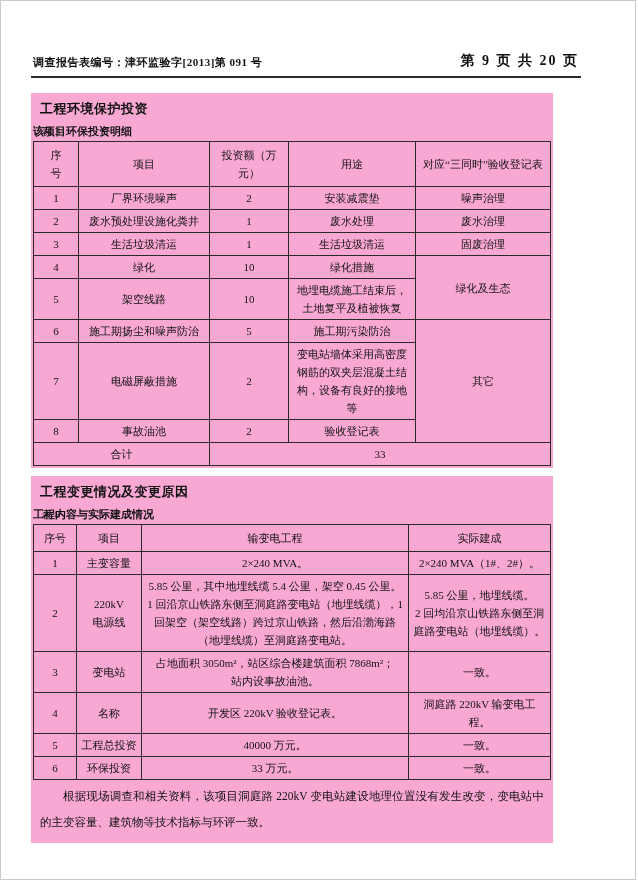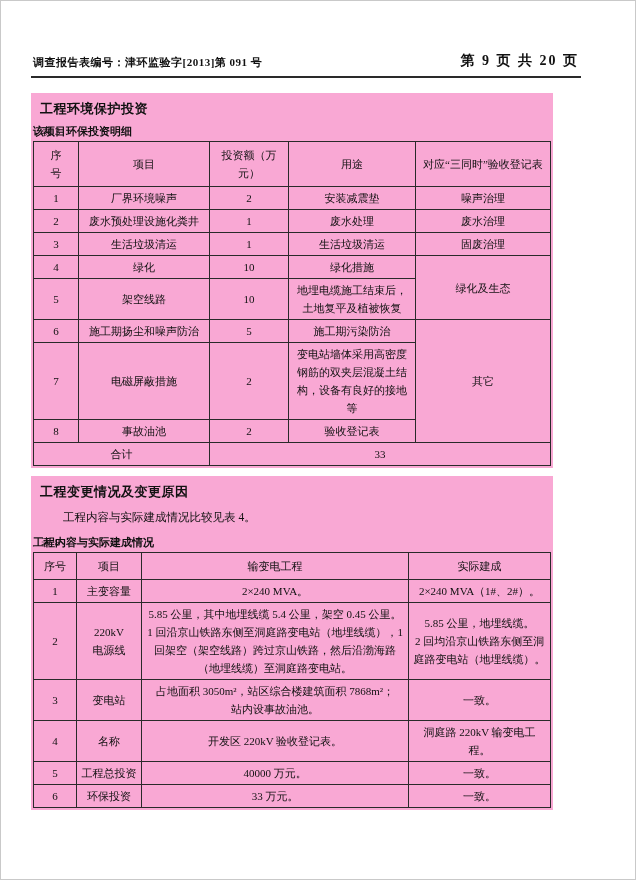--- a/index.html
+++ b/index.html
@@ -130,21 +130,20 @@
         <tr>
           <td class="tc" colspan="2">合计</td>
           <td class="tc" colspan="3">33</td>
         </tr>
       </tbody>
     </table>
   </div>
 
   <div class="box box2">
     <div class="sec-title">工程变更情况及变更原因</div>
-    <div class="para">工程内容与实际建成情况比较见表 4。</div>
 
     <div class="cap">
       <span class="cap-label">表 8</span>
       <span class="cap-title">工程内容与实际建成情况</span>
     </div>
 
     <table class="t4">
       <tbody>
         <tr class="t-head">
           <td class="c-no">序号</td>
@@ -188,15 +187,19 @@
         </tr>
         <tr>
           <td class="tc">6</td>
           <td class="tc">环保投资</td>
           <td class="tl">33 万元。</td>
           <td class="tl">一致。</td>
         </tr>
       </tbody>
     </table>
 
+    <div class="after-paras">
+      <div class="para">根据现场调查和相关资料，该项目洞庭路 220kV 变电站建设地理位置没有发生改变，变电站中的主变容量、建筑物等技术指标与环评一致。</div>
+
+    </div>
   </div>
 
 </div>
 
 </body></html>

